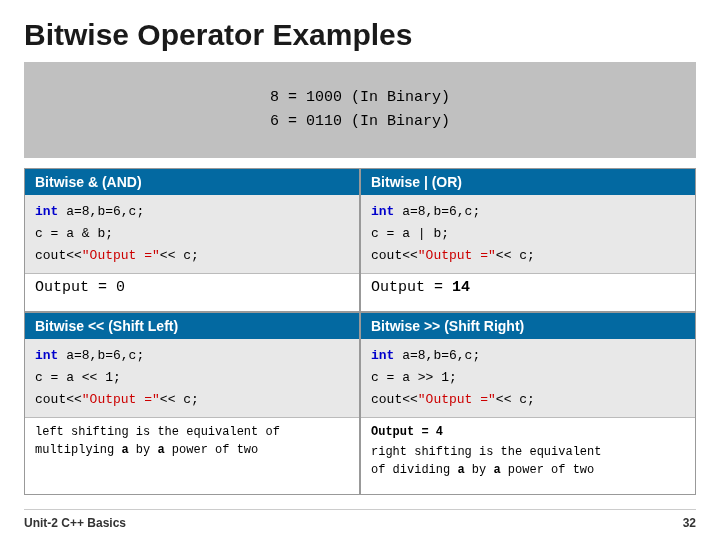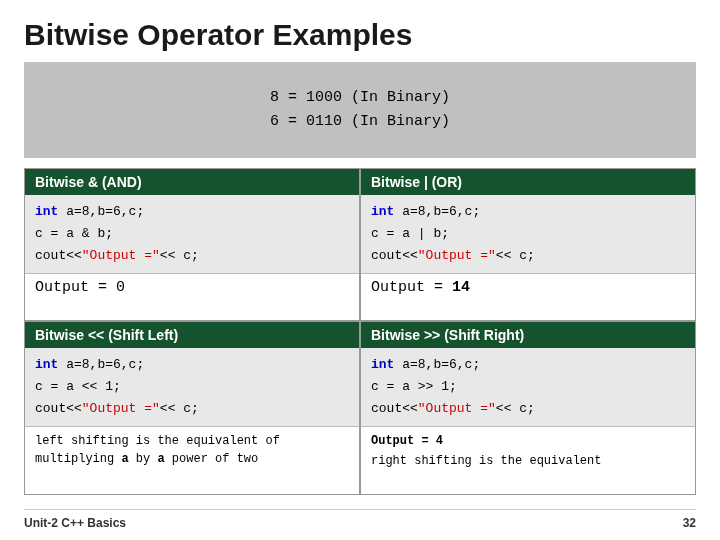--- a/index.html
+++ b/index.html
@@ -43,21 +43,21 @@
       grid-template-columns: 1fr 1fr;
       gap: 0;
       flex: 1;
     }
 
     .cell {
       border: 1px solid #999;
     }
 
     .cell-header {
-      background: #14532d;
+      background: #0369a1;
       color: #ffffff;
       font-size: 14px;
       font-weight: bold;
       padding: 5px 10px;
     }
 
     .cell-code {
       background: #e8e8e8;
       padding: 6px 10px;
       font-family: 'Courier New', monospace;
@@ -145,20 +145,21 @@
       <div class="cell">
         <div class="cell-header">Bitwise &gt;&gt; (Shift Right)</div>
         <div class="cell-code">
           <div><span style="color: rgb(0, 0, 204); font-weight: bold;">int</span><span> a=8,b=6,c;</span></div>
           <div><span>c = a &gt;&gt; 1;</span></div>
           <div><span>cout&lt;&lt;</span><span style="color: rgb(204, 0, 0);">"Output ="</span><span>&lt;&lt; c;</span></div>
         </div>
         <div class="cell-output-multi">
           <div style="font-weight: bold; margin-bottom: 2px;">Output = 4</div>
           <div style="font-weight: normal;">right shifting is the equivalent</div>
+          <div style="font-weight: normal;">of dividing <strong>a</strong> by <strong>a</strong> power of two</div>
         </div>
       </div>
     </div>
 
   <div class="footer">
     <span class="footer-left">Unit-2 C++ Basics</span>
     <span class="footer-right">32</span>
   </div>
 </div>
 

